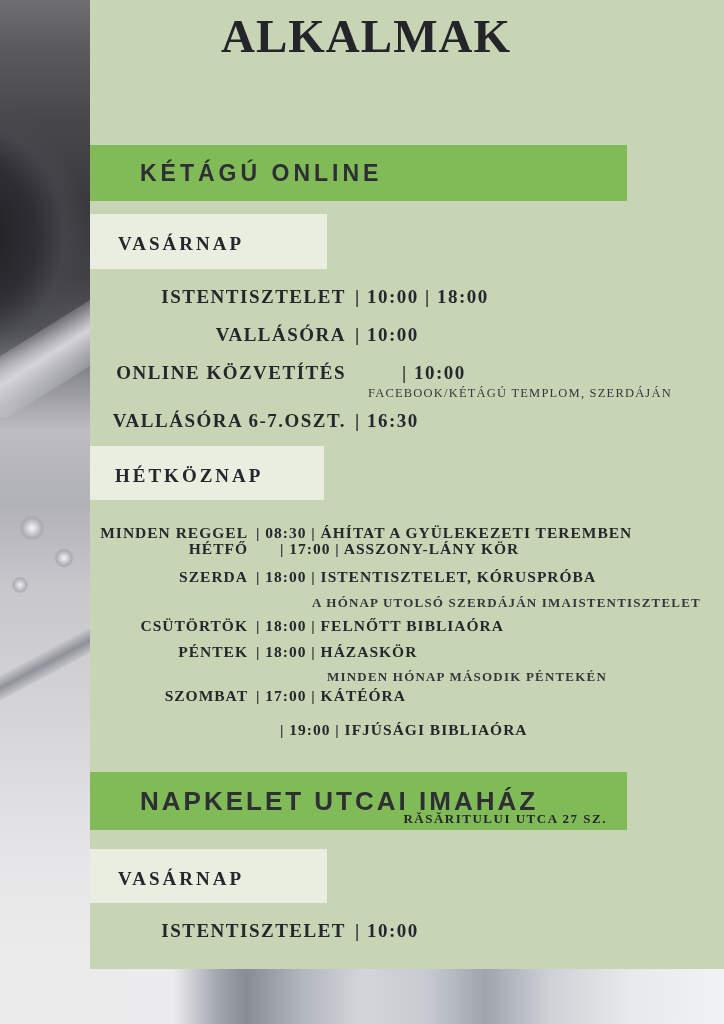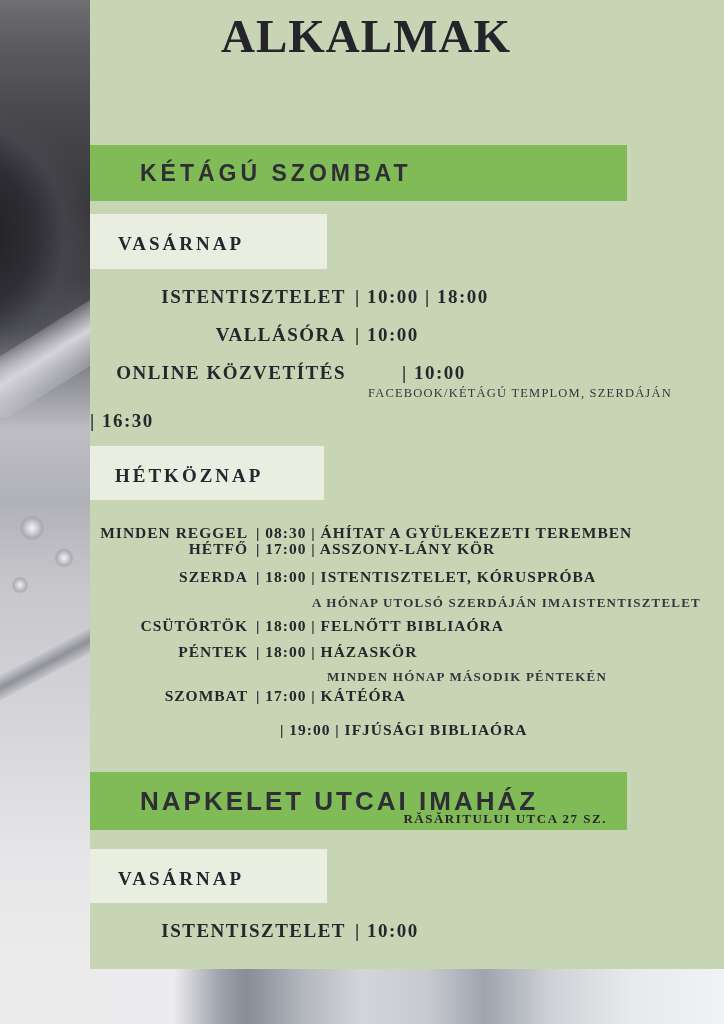--- a/index.html
+++ b/index.html
@@ -91,21 +91,21 @@
 
   .caption {
     white-space:nowrap; font-size:12.5px; letter-spacing:1.2px; color:#35353d;
   }
   .caption.bold { font-weight:bold; font-size:13px; }
 
   .r-ist1 { top:286px; } .r-vall { top:324px; } .r-onl { top:362px;gap:47px; }
   .cap-fb { top:386px; padding-left:278px; font-weight:normal; }
   .r-v67  { top:410px; }
 
-  .r-w1 { top:496px;margin-top:28px; } .r-w2 { top:540px; } .r-w3 { top:568px; }
+  .r-w1 { top:496px;margin-top:28px; } .r-w2 { top:540px;gap:24px; } .r-w3 { top:568px; }
   .cap-sz { top:595px; padding-left:222px; }
   .r-w4 { top:617px; } .r-w5 { top:643px; }
   .cap-pe { top:669px; padding-left:237px; }
   .r-w6 { top:687px; } .r-w7 { top:716px; } .r-w8 { top:721px;gap:24px; }
 
   .r-fin { top:920px; }
 </style>
 </head>
 <body>
 
@@ -114,41 +114,42 @@
   <div class="photo-strip"></div>
   <div class="photo-bottom"></div>
 
   <div class="panel">
 
     <div class="abs title">
       <div>ALKALMAK</div>
     </div>
 
     <div class="abs bar ketagu">
-      <span>KÉTÁGÚ SZOMBAT</span>
+      <span>KÉTÁGÚ ONLINE</span>
     </div>
 
     <div class="abs chip c1">
       <span>Vasárnap</span>
     </div>
 
     <div class="abs row big r-ist1">
       <span class="lab">ISTENTISZTELET</span>
       <span class="rest">| 10:00 | 18:00</span>
     </div>
     <div class="abs row big r-vall">
       <span class="lab">VALLÁSÓRA</span>
       <span class="rest">| 10:00</span>
     </div>
     <div class="abs row big r-onl">
       <span class="lab">ONLINE KÖZVETÍTÉS</span>
       <span class="rest">| 10:00</span>
     </div>
     <div class="abs caption cap-fb">FACEBOOK/KÉTÁGÚ TEMPLOM, SZERDÁJÁN</div>
     <div class="abs row big r-v67">
+      <span class="lab">VALLÁSÓRA 6-7.OSZT.</span>
       <span class="rest">| 16:30</span>
     </div>
 
     <div class="abs chip c2">
       <span>Hétköznap</span>
     </div>
 
     <div class="abs row small r-w1">
       <span class="lab">MINDEN REGGEL</span>
       <span class="rest">| 08:30 | ÁHÍTAT A GYÜLEKEZETI TEREMBEN</span>

